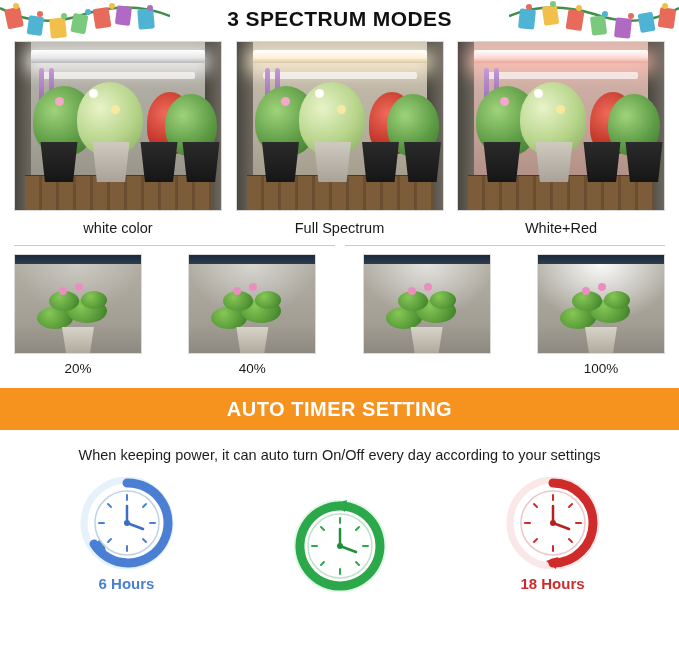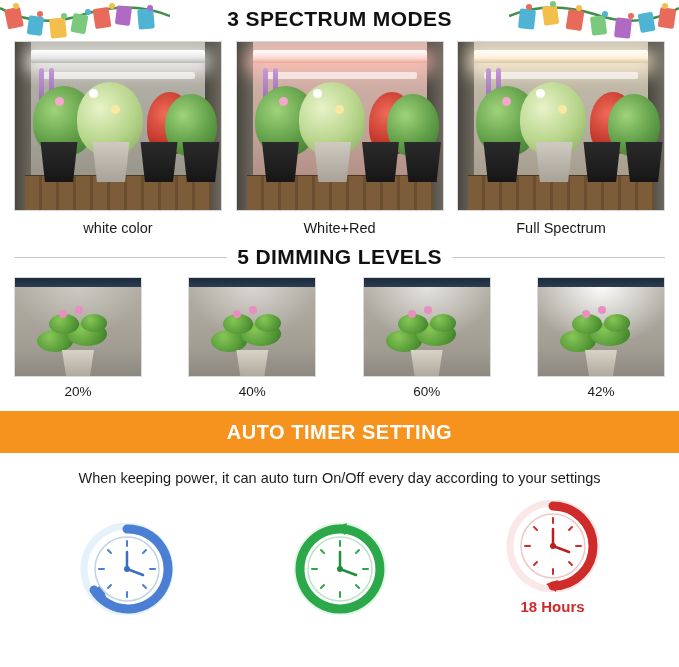--- a/index.html
+++ b/index.html
@@ -344,20 +344,46 @@
       <div class="pot" style="left:22px;"></div>
       <div class="pot grey" style="left:74px;"></div>
       <div class="pot" style="left:122px;"></div>
       <div class="pot" style="left:164px;"></div>
     </div>
     <div class="caption">white color</div>
   </div>
 
   <div class="spectrum-cell">
     <div class="photo">
+      <div class="tent-wall full"></div>
+      <div class="tent-frame-l"></div>
+      <div class="tent-frame-r"></div>
+      <div class="lightbar full"></div>
+      <div class="lightbar2"></div>
+      <div class="shelf-edge"></div>
+      <div class="shelf"></div>
+      <div class="lavender" style="left:28px;bottom:96px;height:46px;"></div>
+      <div class="lavender" style="left:38px;bottom:104px;height:38px;"></div>
+      <div class="foliage" style="left:18px;width:62px;height:70px;"></div>
+      <div class="foliage pale" style="left:62px;width:66px;height:74px;"></div>
+      <div class="red-plant" style="left:132px;"></div>
+      <div class="foliage" style="left:150px;width:52px;height:62px;"></div>
+      <div class="blossom" style="left:44px;bottom:104px;background:#f4a7c6;"></div>
+      <div class="blossom" style="left:78px;bottom:112px;background:#ffffff;"></div>
+      <div class="blossom" style="left:100px;bottom:96px;background:#f7e9a0;"></div>
+      <div class="pot" style="left:22px;"></div>
+      <div class="pot grey" style="left:74px;"></div>
+      <div class="pot" style="left:122px;"></div>
+      <div class="pot" style="left:164px;"></div>
+    </div>
+    <div class="caption">Full Spectrum</div>
+  </div>
+
+  <div class="spectrum-cell">
+    <div class="photo">
       <div class="tent-wall warm"></div>
       <div class="tent-frame-l"></div>
       <div class="tent-frame-r"></div>
       <div class="lightbar red"></div>
       <div class="lightbar2"></div>
       <div class="shelf-edge"></div>
       <div class="shelf"></div>
       <div class="lavender" style="left:26px;bottom:96px;height:46px;"></div>
       <div class="lavender" style="left:36px;bottom:104px;height:38px;"></div>
       <div class="foliage" style="left:18px;width:62px;height:70px;"></div>
@@ -368,51 +394,24 @@
       <div class="blossom" style="left:76px;bottom:112px;background:#ffffff;"></div>
       <div class="blossom" style="left:98px;bottom:96px;background:#f7e9a0;"></div>
       <div class="pot" style="left:22px;"></div>
       <div class="pot grey" style="left:74px;"></div>
       <div class="pot" style="left:122px;"></div>
       <div class="pot" style="left:164px;"></div>
     </div>
     <div class="caption">White+Red</div>
   </div>
 
-  <div class="spectrum-cell">
-    <div class="photo">
-      <div class="tent-wall full"></div>
-      <div class="tent-frame-l"></div>
-      <div class="tent-frame-r"></div>
-      <div class="lightbar full"></div>
-      <div class="lightbar2"></div>
-      <div class="shelf-edge"></div>
-      <div class="shelf"></div>
-      <div class="lavender" style="left:28px;bottom:96px;height:46px;"></div>
-      <div class="lavender" style="left:38px;bottom:104px;height:38px;"></div>
-      <div class="foliage" style="left:18px;width:62px;height:70px;"></div>
-      <div class="foliage pale" style="left:62px;width:66px;height:74px;"></div>
-      <div class="red-plant" style="left:132px;"></div>
-      <div class="foliage" style="left:150px;width:52px;height:62px;"></div>
-      <div class="blossom" style="left:44px;bottom:104px;background:#f4a7c6;"></div>
-      <div class="blossom" style="left:78px;bottom:112px;background:#ffffff;"></div>
-      <div class="blossom" style="left:100px;bottom:96px;background:#f7e9a0;"></div>
-      <div class="pot" style="left:22px;"></div>
-      <div class="pot grey" style="left:74px;"></div>
-      <div class="pot" style="left:122px;"></div>
-      <div class="pot" style="left:164px;"></div>
-    </div>
-    <div class="caption">Full Spectrum</div>
-  </div>
-
 </div>
 
 <div class="dim-head">
   <div class="rule"></div>
-  <h2 class="section-title">5 DIMMING LEVELS</h2>
   <div class="rule"></div>
 </div>
 
 <div class="dim-row">
 
   <div class="dim-cell">
     <div class="dim-photo">
       <div class="dim-bg"></div>
       <div class="dim-glow" style="background:radial-gradient(ellipse at 50% 0%, rgba(255,255,255,0.35) 0%, rgba(255,255,255,0) 70%);"></div>
       <div class="dim-bar"></div>
@@ -449,38 +448,37 @@
       <div class="dim-glow" style="background:radial-gradient(ellipse at 50% 0%, rgba(255,255,255,0.65) 0%, rgba(255,255,255,0) 75%);"></div>
       <div class="dim-bar"></div>
       <div class="dim-leaf" style="left:22px;bottom:24px;width:36px;height:22px;"></div>
       <div class="dim-leaf" style="left:52px;bottom:30px;width:40px;height:24px;"></div>
       <div class="dim-leaf" style="left:34px;bottom:42px;width:30px;height:20px;"></div>
       <div class="dim-leaf" style="left:66px;bottom:44px;width:26px;height:18px;"></div>
       <div class="dim-flower" style="left:44px;bottom:58px;"></div>
       <div class="dim-flower" style="left:60px;bottom:62px;"></div>
       <div class="dim-pot"></div>
     </div>
-    <div class="dim-cap">60%</div>
   </div>
 
 
   <div class="dim-cell">
     <div class="dim-photo">
       <div class="dim-bg"></div>
       <div class="dim-glow" style="background:radial-gradient(ellipse at 50% 0%, rgba(255,255,255,0.95) 0%, rgba(255,255,255,0) 82%);"></div>
       <div class="dim-bar"></div>
       <div class="dim-leaf" style="left:22px;bottom:24px;width:36px;height:22px;"></div>
       <div class="dim-leaf" style="left:52px;bottom:30px;width:40px;height:24px;"></div>
       <div class="dim-leaf" style="left:34px;bottom:42px;width:30px;height:20px;"></div>
       <div class="dim-leaf" style="left:66px;bottom:44px;width:26px;height:18px;"></div>
       <div class="dim-flower" style="left:44px;bottom:58px;"></div>
       <div class="dim-flower" style="left:60px;bottom:62px;"></div>
       <div class="dim-pot"></div>
     </div>
-    <div class="dim-cap">42%</div>
+    <div class="dim-cap">100%</div>
   </div>
 
 </div>
 
 <div class="banner">
   <span class="banner-text">AUTO TIMER SETTING</span>
 </div>
 
 <div class="banner-sub">When keeping power, it can auto turn On/Off every day according to your settings</div>
 
@@ -499,20 +497,21 @@
         <line x1="27" y1="46" x2="32" y2="46"></line>
         <line x1="74" y1="27" x2="71" y2="30"></line>
         <line x1="74" y1="65" x2="71" y2="62"></line>
         <line x1="36" y1="65" x2="39" y2="62"></line>
         <line x1="36" y1="27" x2="39" y2="30"></line>
       </g>
       <line x1="55" y1="46" x2="55" y2="29" stroke="#3a6ec4" stroke-width="2.5" stroke-linecap="round"></line>
       <line x1="55" y1="46" x2="71" y2="52" stroke="#3a6ec4" stroke-width="2.5" stroke-linecap="round"></line>
       <circle cx="55" cy="46" r="3" fill="#3a6ec4"></circle>
     </svg>
+    <div class="clock-label" style="color:#4a7fd4">6 Hours</div>
   </div>
 
   <div class="clock-cell">
     <svg class="clock-svg" width="110" height="92" viewBox="0 0 110 92">
       <circle cx="55" cy="46" r="43" fill="none" stroke="#cdeed5" stroke-width="7" opacity="0.55"></circle>
       <path d="M55 6 A40 40 0 1 1 54.9 6" fill="none" stroke="#2aa84a" stroke-width="9" stroke-linecap="round"></path>
       <polygon points="50,4 62,0 60,12" fill="#2aa84a"></polygon>
       <circle cx="55" cy="46" r="32" fill="#ffffff" stroke="#bfe3c8" stroke-width="1.5"></circle>
       <g stroke="#2aa84a" stroke-width="2" stroke-linecap="round">
         <line x1="55" y1="18" x2="55" y2="23"></line>

